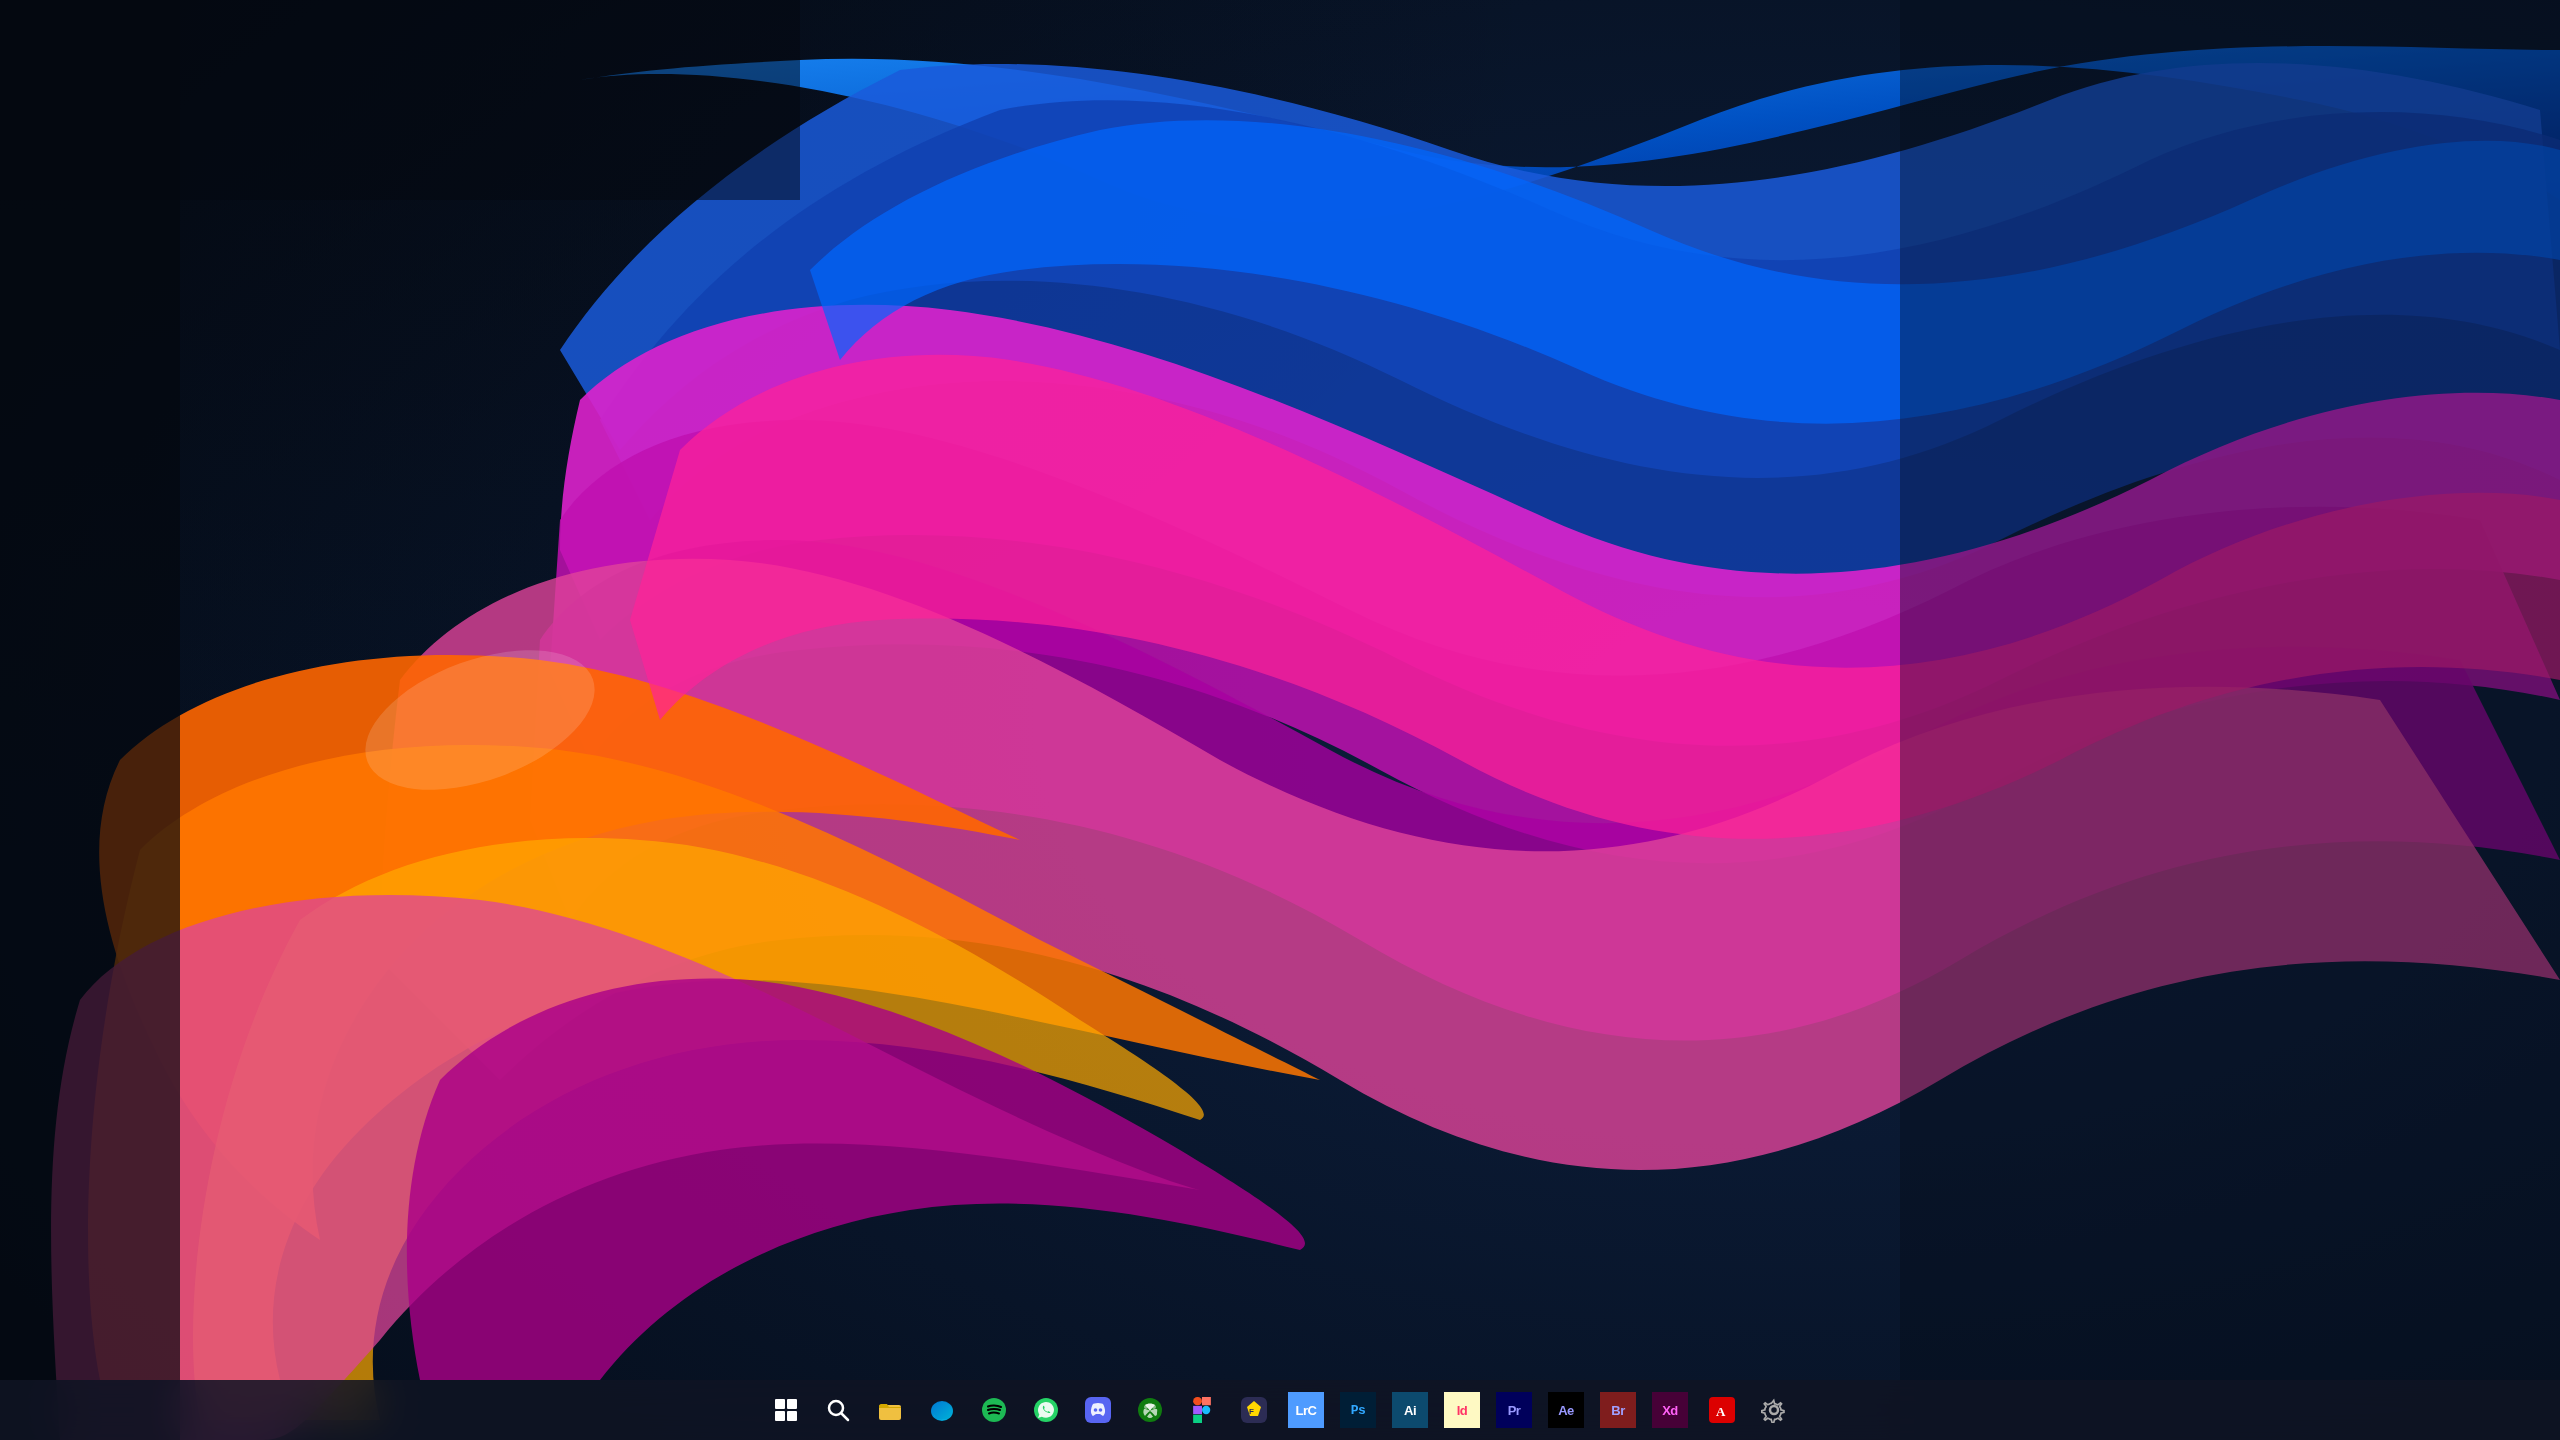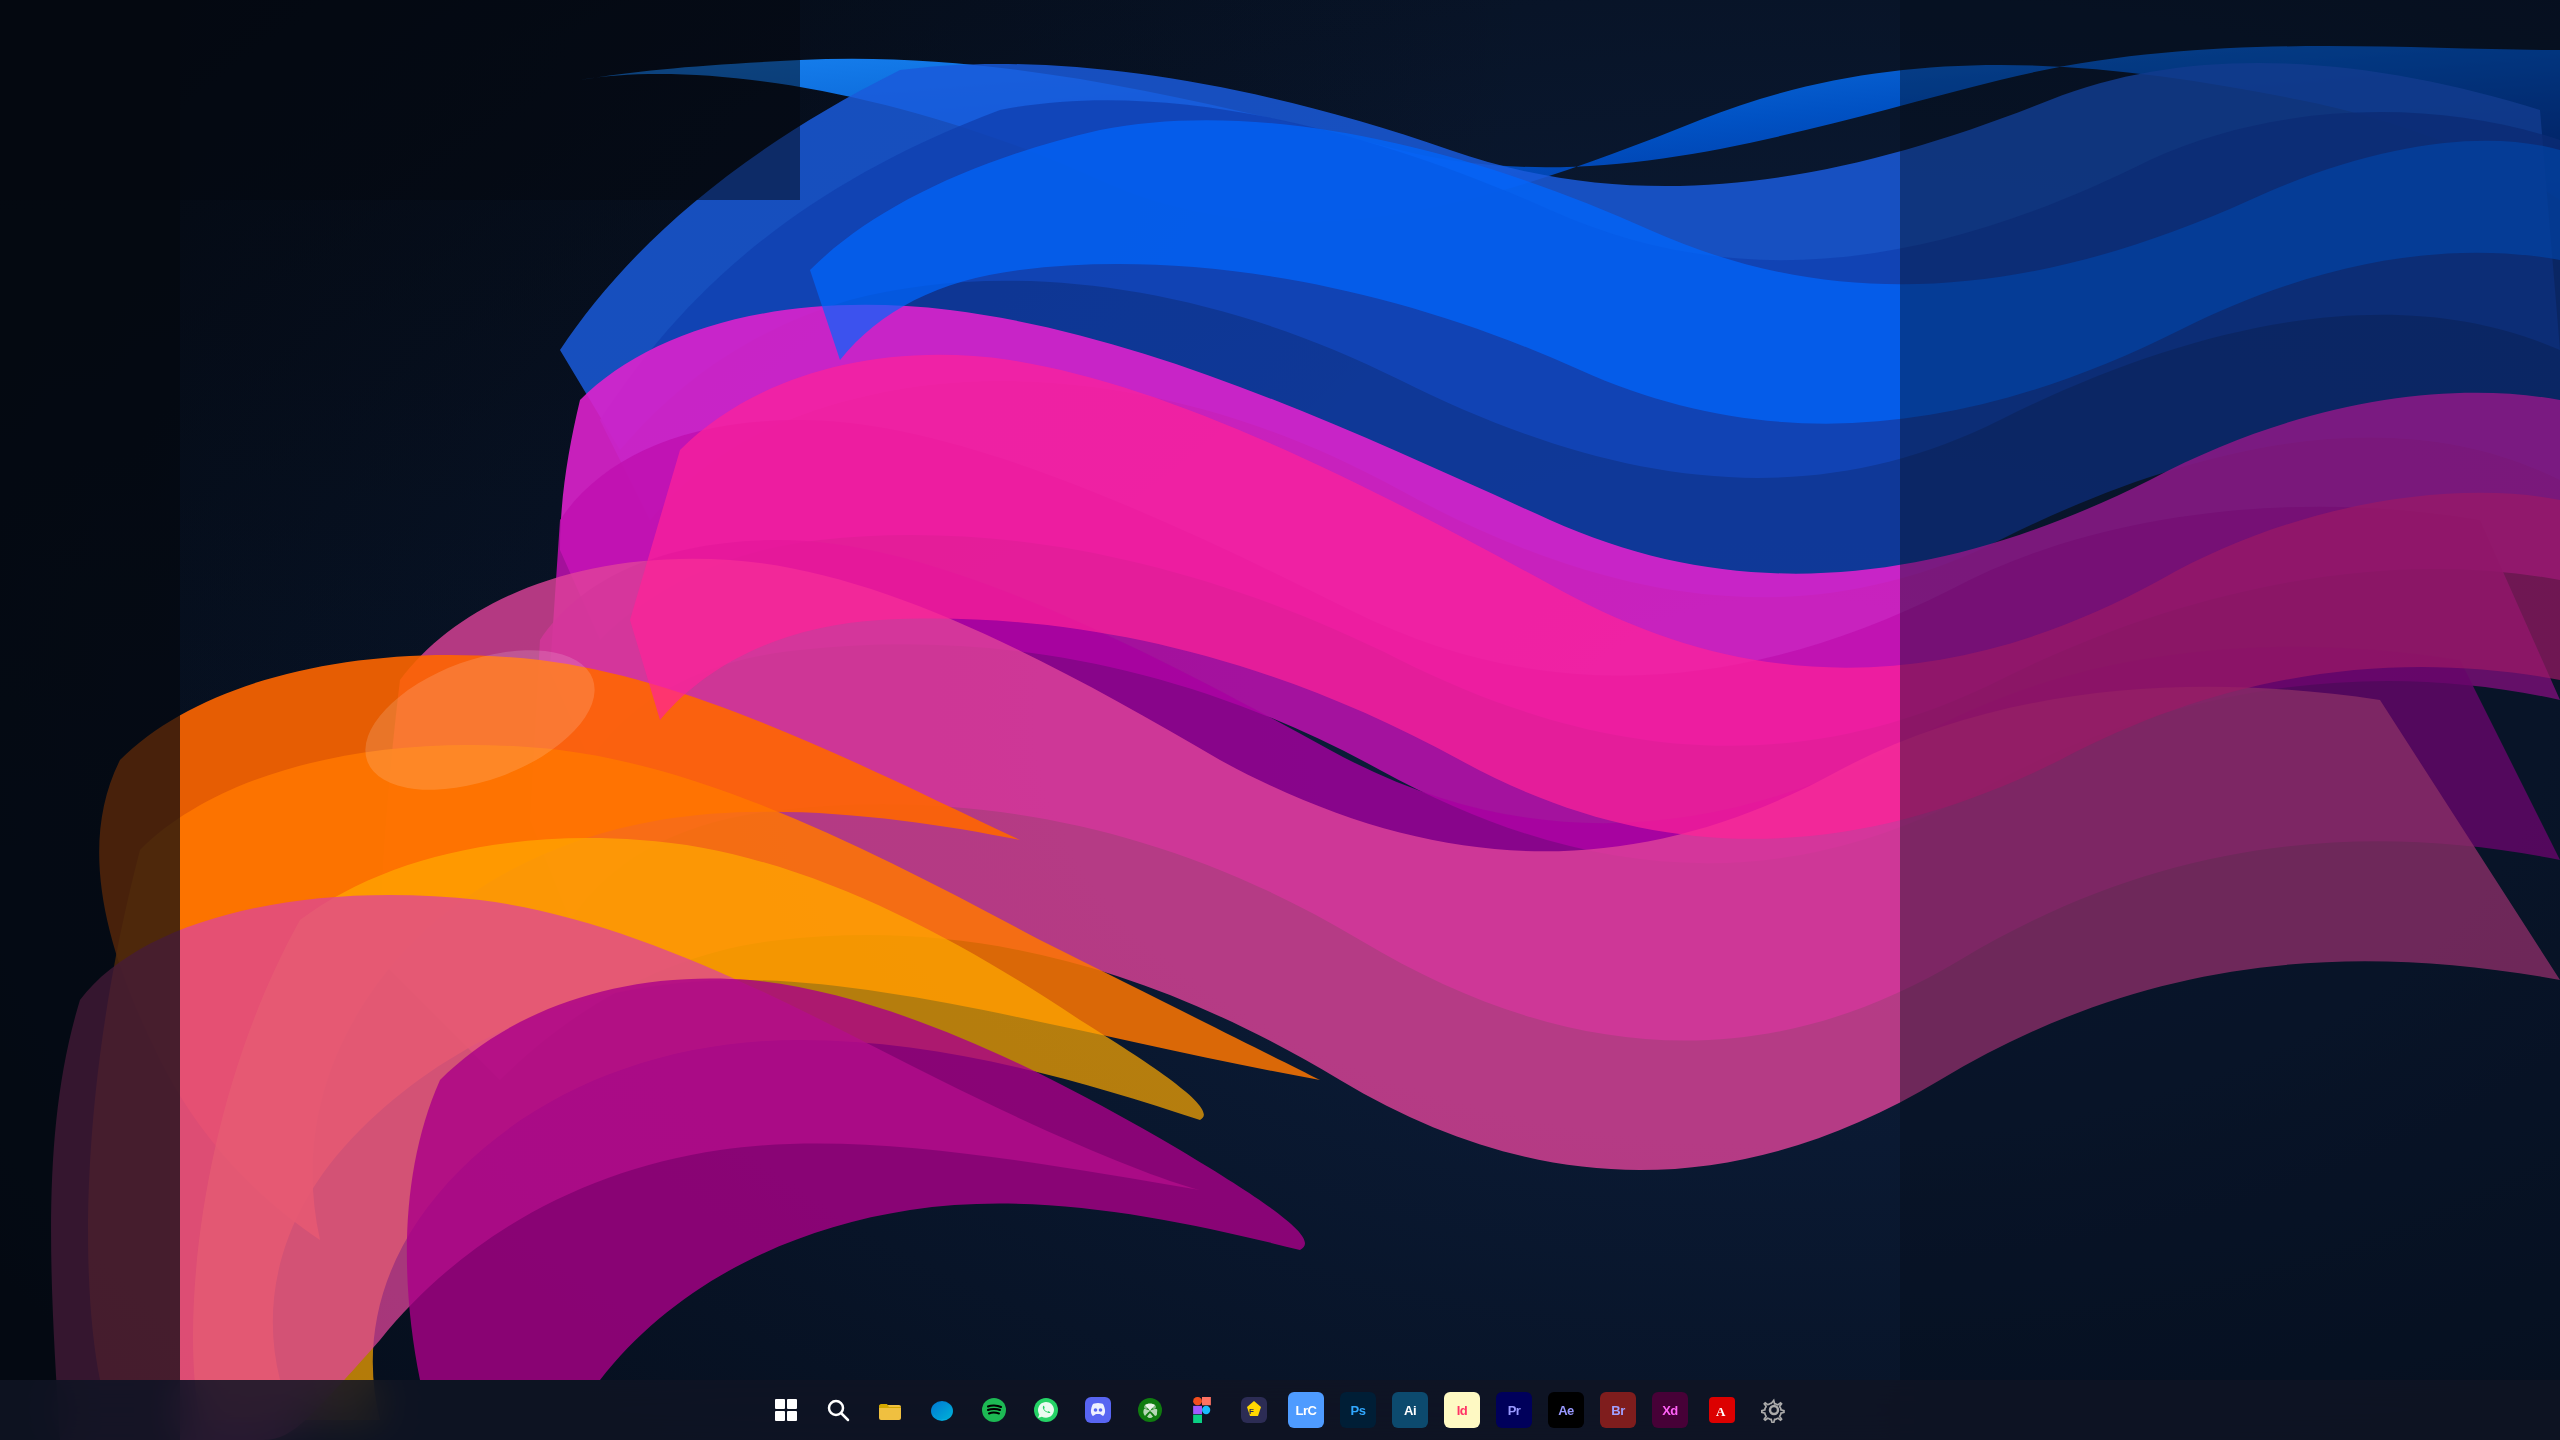--- a/index.html
+++ b/index.html
@@ -62,32 +62,32 @@
       height: 22px;
     }
     .win-icon span {
       background: white;
       border-radius: 1px;
     }
 
     .adobe-icon {
       width: 36px;
       height: 36px;
-      border-radius: 6px;
+      border-radius: 0;
       display: flex;
       align-items: center;
       justify-content: center;
       font-size: 13px;
       font-weight: 700;
       color: white;
       letter-spacing: -0.5px;
     }
     .ai-bg { background: #0c4a6e; }
     .lr-bg { background: #4E9BFF; }
-    .ps-bg { background: #001E36; color: #31A8FF; }
+    .ps-bg { background: #001E36; color: #31A8FF; font-family: Liberation Mono, monospace; }
     .id-bg { background: #fef9c3; color: #FF3366; }
     .pr-bg { background: #00005B; color: #9999FF; }
     .ae-bg { background: #000000; color: #9999FF; }
     .br-bg { background: #7f1d1d; color: #A0A0FF; }
     .xd-bg { background: #470137; color: #FF61F6; }
   </style>
 </head>
 <body>
 
 <div id="desktop">

